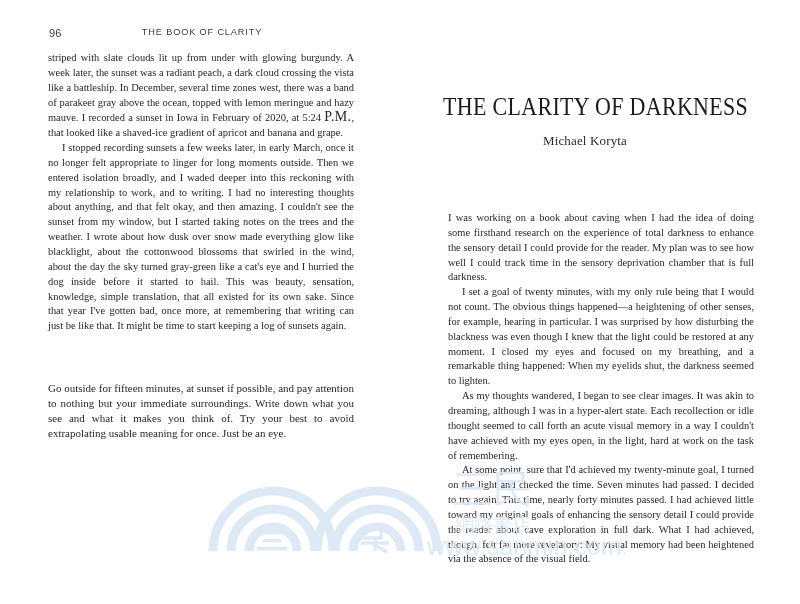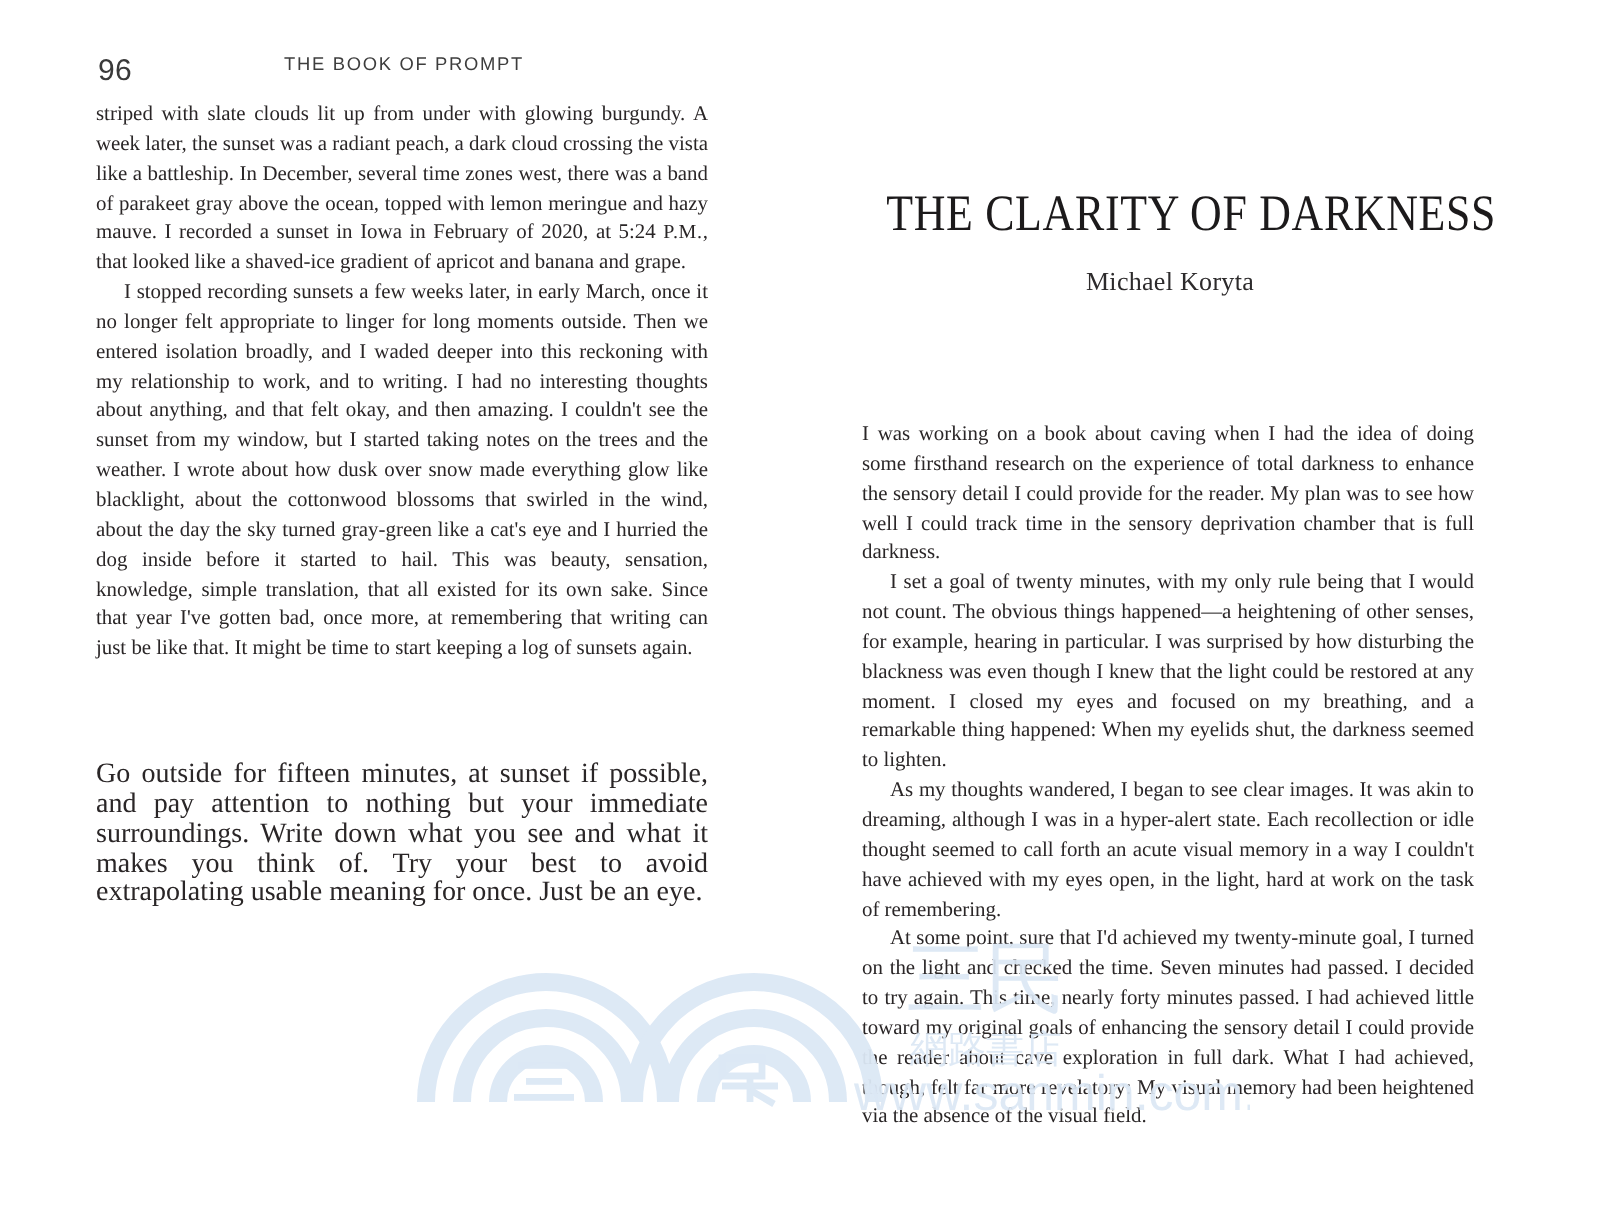--- a/index.html
+++ b/index.html
@@ -41,21 +41,21 @@
     font-family: "Liberation Sans", sans-serif;
     font-size: 9.2px;
     letter-spacing: 0.85px;
     color: #4a4a4a;
   }
   .folio {
     position: absolute;
     left: 0;
     top: 0;
     font-family: "Liberation Sans", sans-serif;
-    font-size: 15px;
+    font-size: 11px;
     letter-spacing: 0.2px;
     color: #3a3a3a;
   }
   .head-title {
     position: absolute;
     left: 0;
     top: 0;
     width: 306px;
     text-align: center;
     color: #3d3d3d;
@@ -71,59 +71,59 @@
     color: #2a2627;
     -webkit-hyphens: none;
     hyphens: none;
   }
   .col-left {
     left: 48px;
     top: 51px;
     width: 306px;
   }
   .col-right {
-    left: 431px;
+    left: 448px;
     top: 211px;
     width: 306px;
   }
   .col p {
     margin: 0;
   }
   .col p.indent {
     text-indent: 14px;
   }
   .col p:last-child {
     text-align: justify;
   }
   
   .col p { text-align-last: left; }
 
   .smallcaps {
-    font-size: 10px;
+    font-size: 14px;
     letter-spacing: 0.35px;
   }
 
   
   .prompt-heading {
     position: absolute;
     left: 48px;
     top: 360px;
     width: 306px;
     text-align: center;
     font-family: "Liberation Sans", sans-serif;
     font-size: 9.6px;
     letter-spacing: 0.55px;
     color: #2b2b2b;
   }
   .prompt-body {
     position: absolute;
     left: 48px;
     top: 381px;
     width: 306px;
-    font-size: 14px;
+    font-size: 11px;
     line-height: 14.85px;
     text-align: justify;
     text-align-last: left;
     color: #2a2627;
   }
 
   
   .chapter-title {
     position: absolute;
     left: 420px;
@@ -172,21 +172,21 @@
 </style>
 </head>
 <body>
 
 <div id="spread">
 
   <div class="page page-left">
 
     <div class="running-head">
       <span class="folio">96</span>
-      <span class="head-title">THE BOOK OF PROMPT</span>
+      <span class="head-title">THE BOOK OF CLARITY</span>
     </div>
 
     <div class="col col-left">
       <p><span>striped with slate clouds lit up from under with glowing burgundy. A week later, the sunset was a radiant peach, a dark cloud crossing the vista like a battleship. In December, several time zones west, there was a band of parakeet gray above the ocean, topped with lemon meringue and hazy mauve. I recorded a sunset in Iowa in February of 2020, at 5:24</span>
         <span class="smallcaps">P.M.</span><span>, that looked like a shaved-ice gradient of apricot and banana and grape.</span></p>
       <p class="indent">I stopped recording sunsets a few weeks later, in early March, once it no longer felt appropriate to linger for long moments outside. Then we entered isolation broadly, and I waded deeper into this reckoning with my relationship to work, and to writing. I had no interesting thoughts about anything, and that felt okay, and then amazing. I couldn't see the sunset from my window, but I started taking notes on the trees and the weather. I wrote about how dusk over snow made everything glow like blacklight, about the cottonwood blossoms that swirled in the wind, about the day the sky turned gray-green like a cat's eye and I hurried the dog inside before it started to hail. This was beauty, sensation, knowledge, simple translation, that all existed for its own sake. Since that year I've gotten bad, once more, at remembering that writing can just be like that. It might be time to start keeping a log of sunsets again.</p>
     </div>
 
     <div class="prompt-body">Go outside for fifteen minutes, at sunset if possible, and pay attention to nothing but your immediate surroundings. Write down what you see and what it makes you think of. Try your best to avoid extrapolating usable meaning for once. Just be an eye.</div>
   </div>

